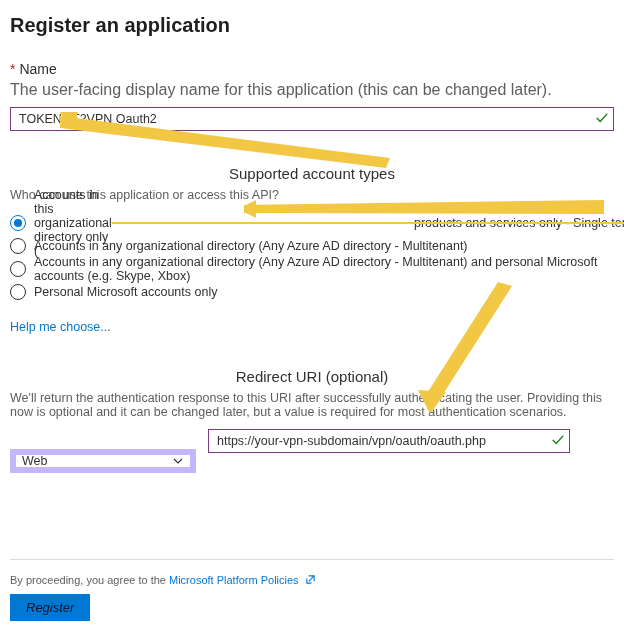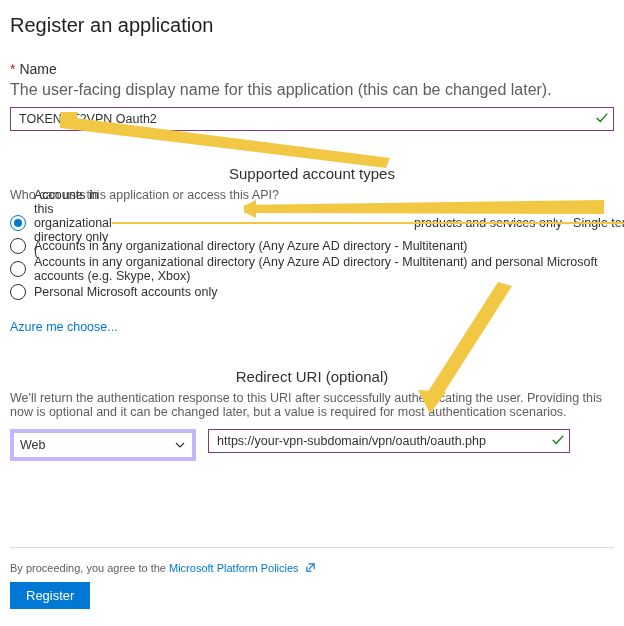--- a/index.html
+++ b/index.html
@@ -8,21 +8,21 @@
     padding: 10px 10px 10px 10px;
     font-family: "Segoe UI", Arial, sans-serif;
     font-size: 13px;
     color: #323130;
     width: 624px;
     background: #ffffff;
     position: relative;
   }
   .page-title {
     font-size: 20px;
-    font-weight: 400;
+    font-weight: 700;
     margin: 4px 0 24px 0;
     color: #201f1e;
   }
   .field-label {
     font-size: 14px;
     color: #323130;
     margin-bottom: 2px;
   }
   .required-star { color: #a4262c; margin-right: 4px; }
   .field-desc {
@@ -107,49 +107,51 @@
     margin-top: 16px;
     display: inline-block;
     cursor: pointer;
   }
   .redirect-row {
     display: flex;
     gap: 12px;
     margin-top: 10px;
   }
   .select-wrap {
-    border: 4px solid #c4b5fd;
+    border: 6px solid #c4b5fd;
     height: 24px;
     width: 186px;
     display: flex;
     align-items: center;
     justify-content: space-between;
-    padding: 12px 6px;
+    padding: 4px 6px;
     font-size: 12.5px;
     cursor: pointer;
+    margin-top: 20px;
   }
   .chev { width: 12px; height: 12px; color: #323130; }
   .uri-wrap {
     flex: 0 0 362px;
   }
   .hr { border: none; border-top: 1px solid #dcdcdc; margin: 86px 0 14px 0; }
   .policies {
     font-size: 11px;
     color: #0078d4;
     margin-bottom: 8px;
   }
   .policies .gray { color: #605e5c; }
   .ext-icon { width: 11px; height: 11px; vertical-align: -1px; margin-left: 3px; color:#0078d4;}
   .register-btn {
     background: #0078d4;
-    color: #ffffff;
+    color: #0f172a;
     border: none;
     padding: 6px 16px;
     font-size: 13px;
     cursor: pointer;
+    font-style: italic;
   }
   
   .arrow {
     position: absolute;
     pointer-events: none;
   }
 </style>
 </head>
 <body>
 
@@ -182,21 +184,21 @@
 </div>
 <div class="radio-row">
   <span class="radio"></span>
   <span>Accounts in any organizational directory (Any Azure AD directory - Multitenant) and personal Microsoft accounts (e.g. Skype, Xbox)</span>
 </div>
 <div class="radio-row">
   <span class="radio"></span>
   <span>Personal Microsoft accounts only</span>
 </div>
 
-<a class="help-link">Azure me choose...</a>
+<a class="help-link">Help me choose...</a>
 
 <div class="section-title">Redirect URI (optional)</div>
 <div class="section-desc">We'll return the authentication response to this URI after successfully authenticating the user. Providing this now is optional and it can be changed later, but a value is required for most authentication scenarios.</div>
 
 <div class="redirect-row">
   <div class="select-wrap">
     <span>Web</span>
     <svg class="chev" viewBox="0 0 12 12">
         <path d="M2 4 L6 8 L10 4" stroke="currentColor" stroke-width="1.2" fill="none"></path>
       </svg>

